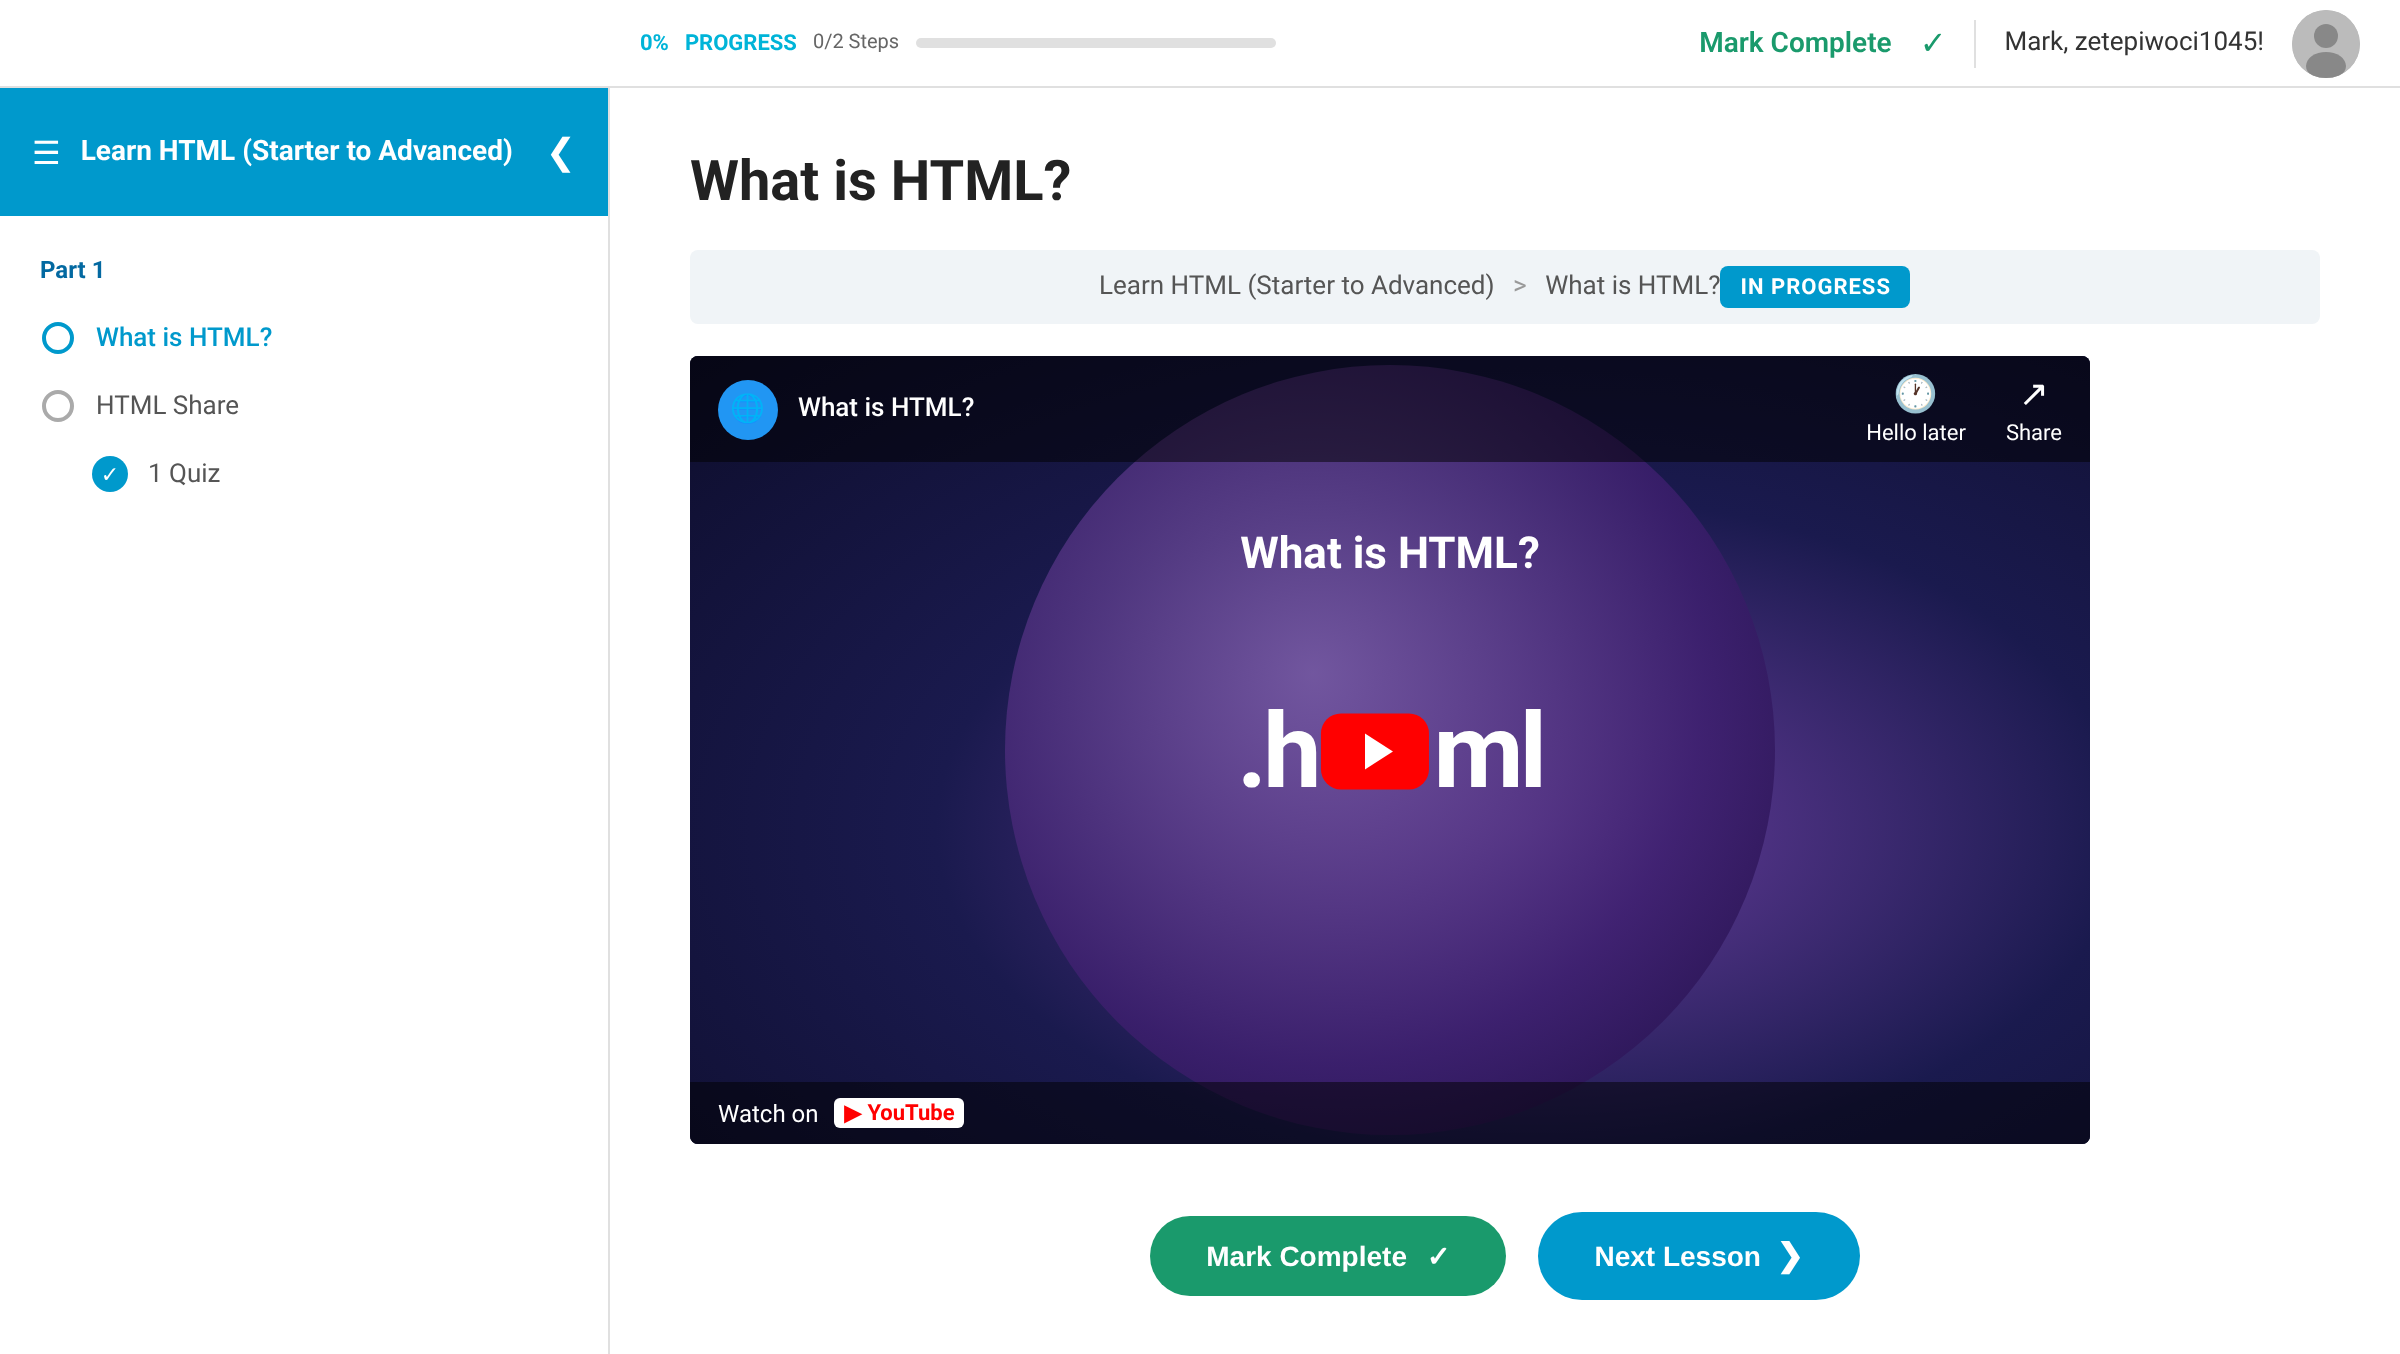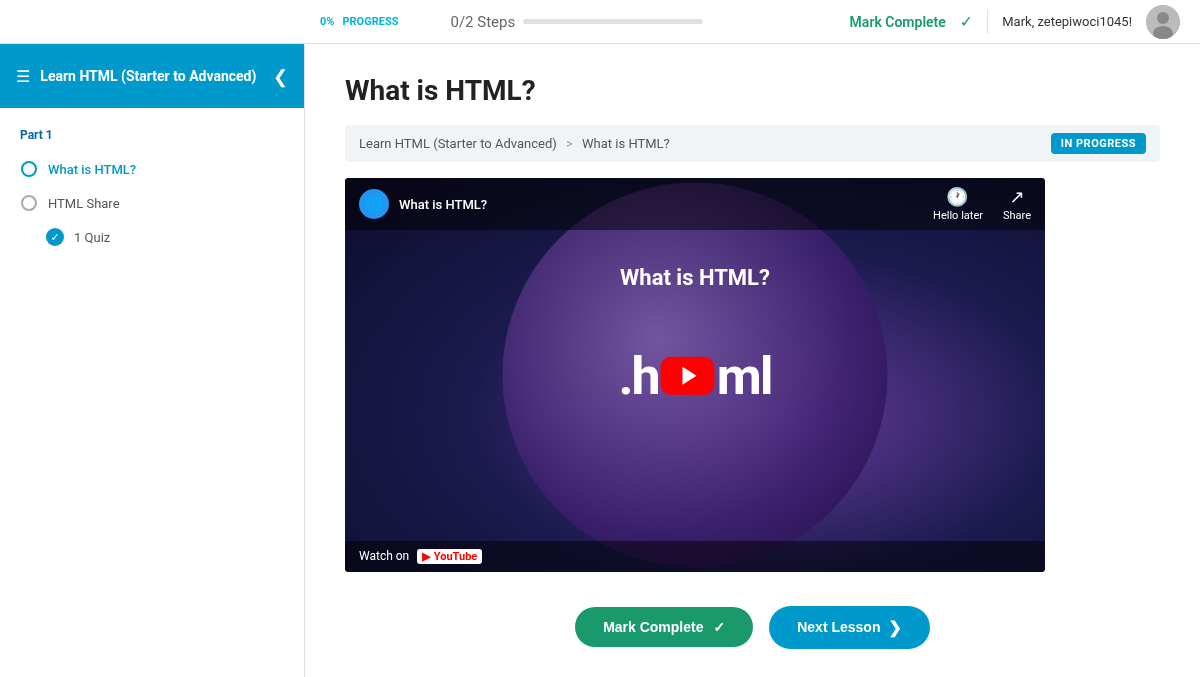--- a/index.html
+++ b/index.html
@@ -22,24 +22,23 @@
       padding-left: 320px;
       gap: 8px;
     }
     .progress-label {
       font-size: 11px;
       font-weight: 700;
       color: #00b4d8;
       white-space: nowrap;
     }
     .progress-complete {
-      font-size: 15px;
+      font-size: 10px;
       color: #666;
       white-space: nowrap;
-      margin-left: 44px;
     }
     .progress-bar-wrap {
       width: 180px;
       height: 5px;
       background: #e0e0e0;
       border-radius: 3px;
       overflow: hidden;
     }
     .progress-bar-fill {
       height: 100%;
@@ -192,21 +191,21 @@
     }
     .lesson-title {
       font-size: 28px;
       font-weight: 700;
       color: #222;
       margin-bottom: 18px;
     }
     .breadcrumb-bar {
       display: flex;
       align-items: center;
-      justify-content: space-between;
+      justify-content: center;
       background: #f0f4f7;
       border-radius: 4px;
       padding: 8px 14px;
       margin-bottom: 16px;
     }
     .breadcrumb {
       font-size: 13px;
       color: #555;
     }
     .breadcrumb a { color: #555; text-decoration: none; }
@@ -334,21 +333,21 @@
       color: #fff;
       font-size: 11px;
       gap: 2px;
       cursor: pointer;
     }
     .yt-action-icon { font-size: 18px; }
     .video-bottom-bar {
       position: absolute;
       bottom: 0; left: 0; right: 0;
       display: flex;
-      align-items: center;
+      align-items: flex-end;
       gap: 8px;
       padding: 8px 14px;
       background: rgba(0,0,0,0.5);
       z-index: 3;
     }
     .watch-on { color: #fff; font-size: 12px; }
     .yt-logo { display: flex; align-items: center; gap: 4px; }
     .yt-logo-icon {
       background: #fff;
       border-radius: 3px;

